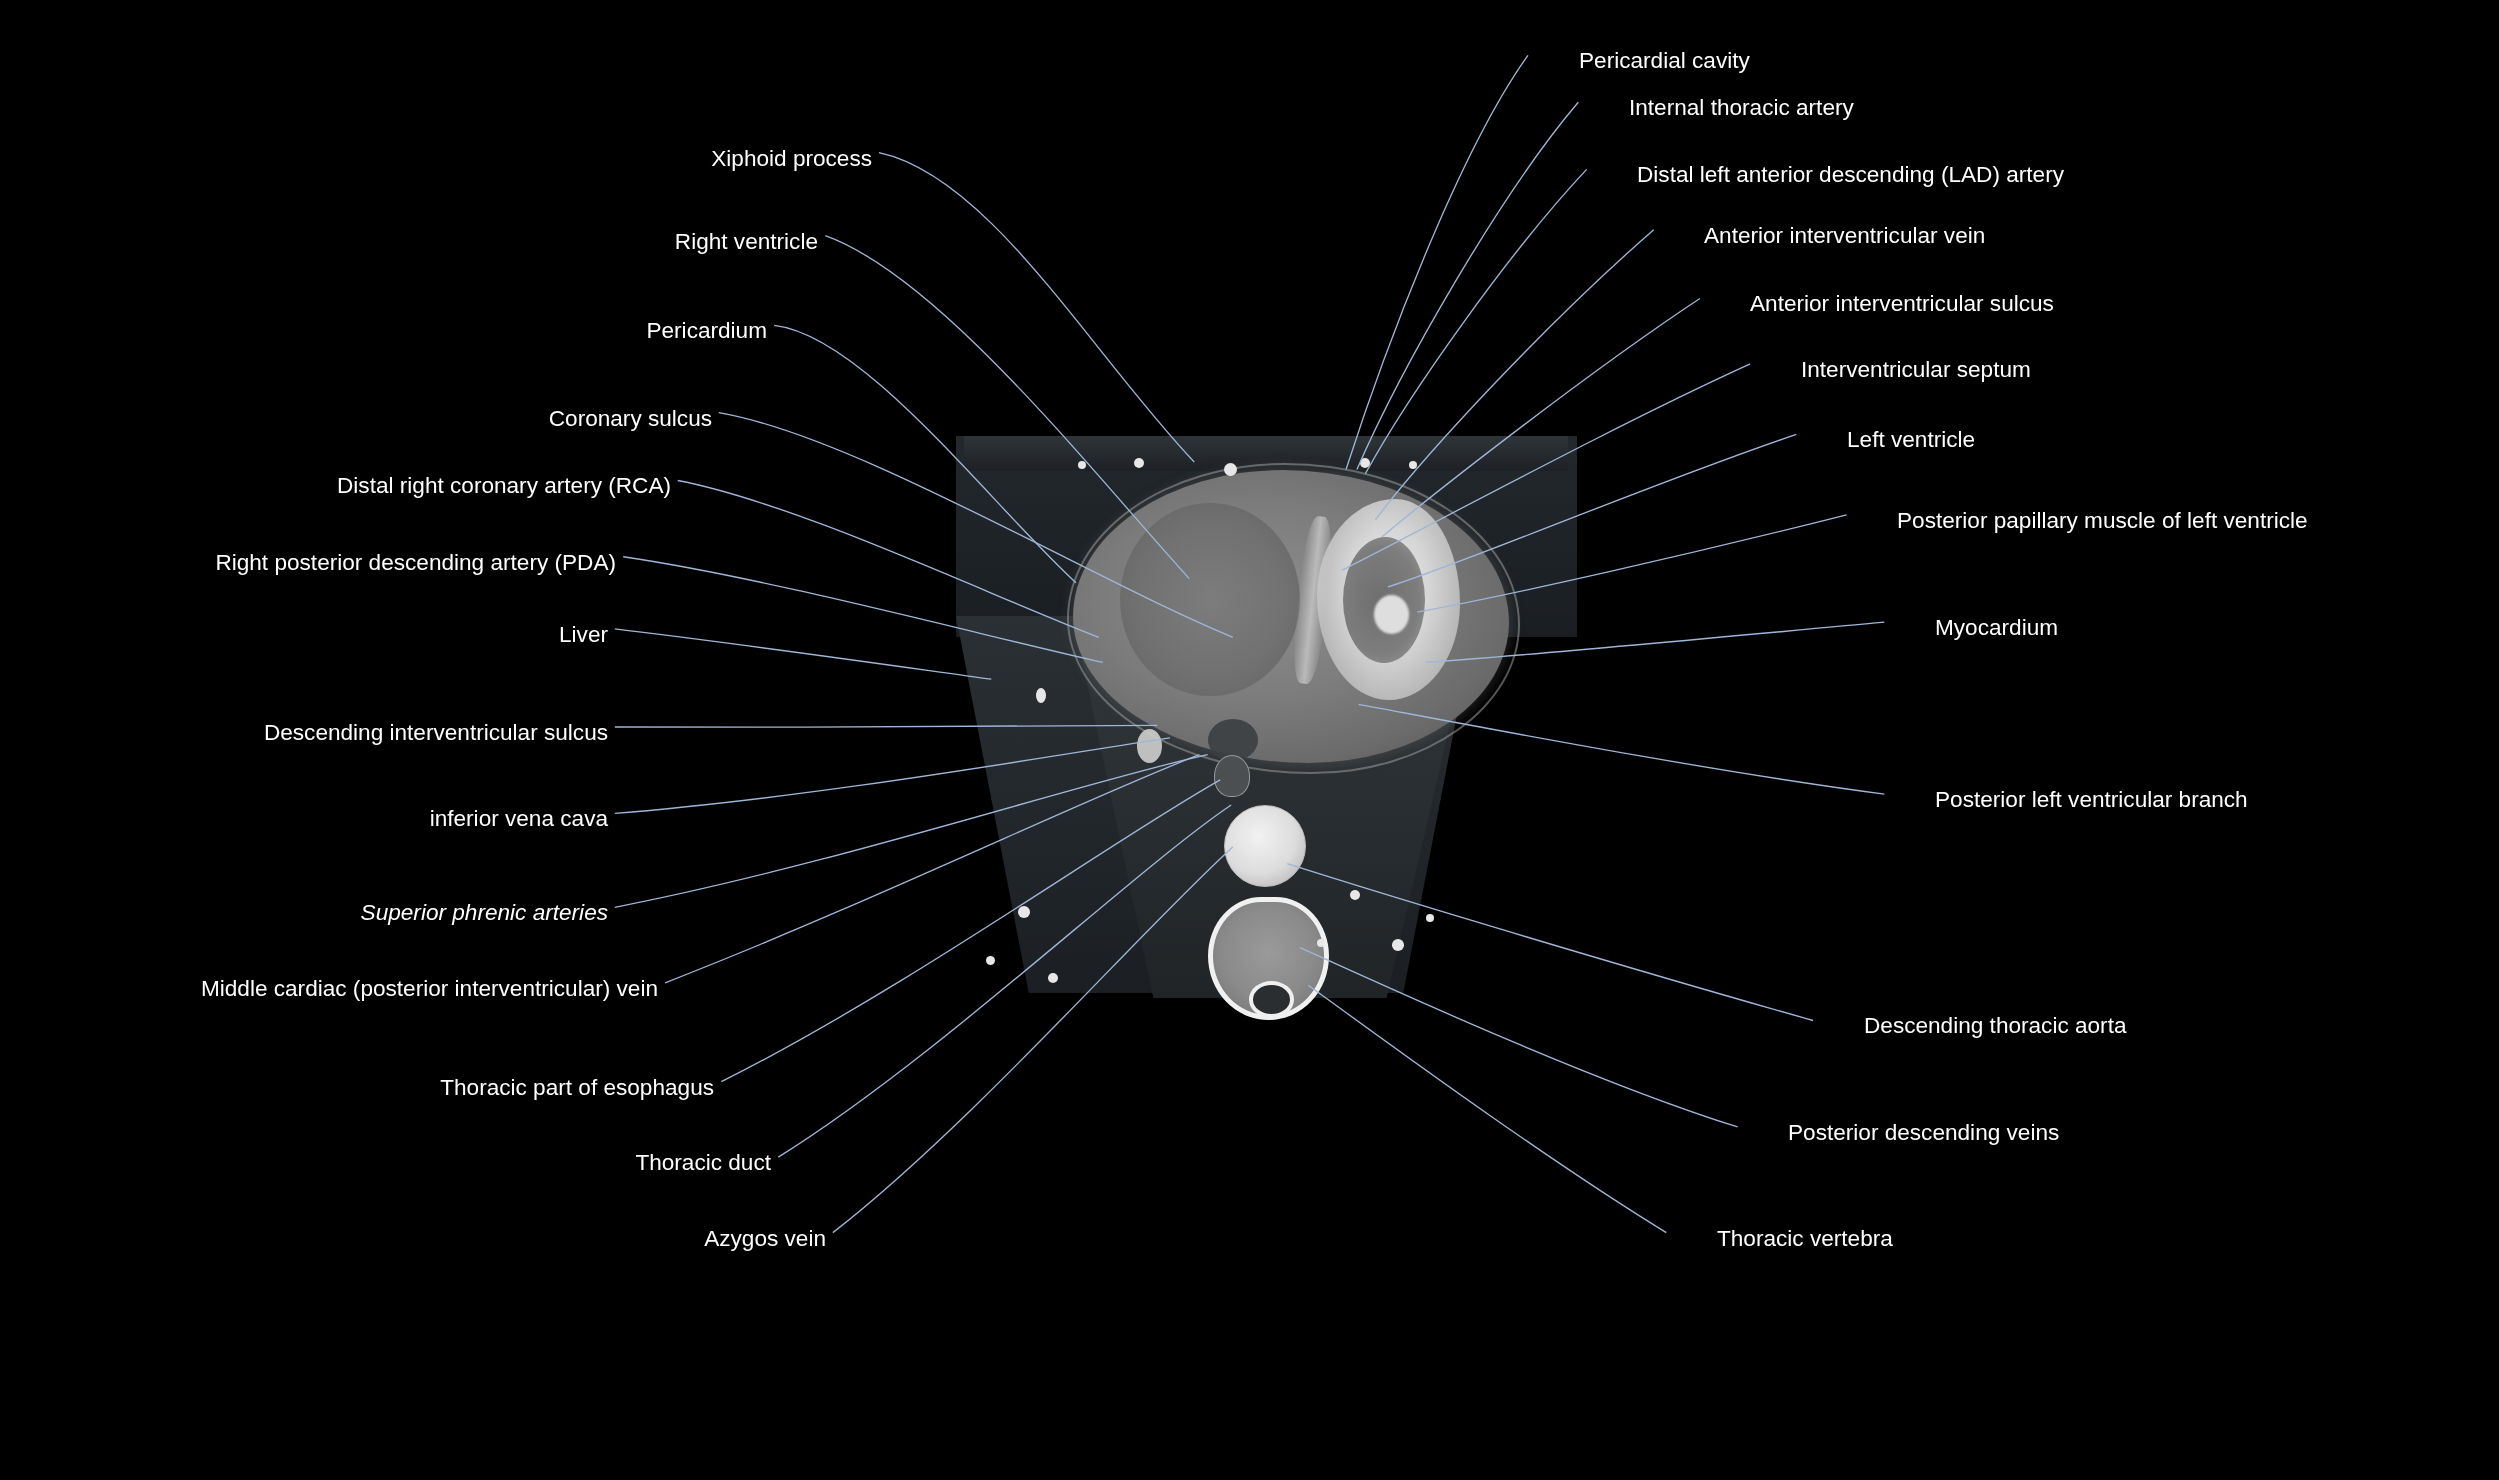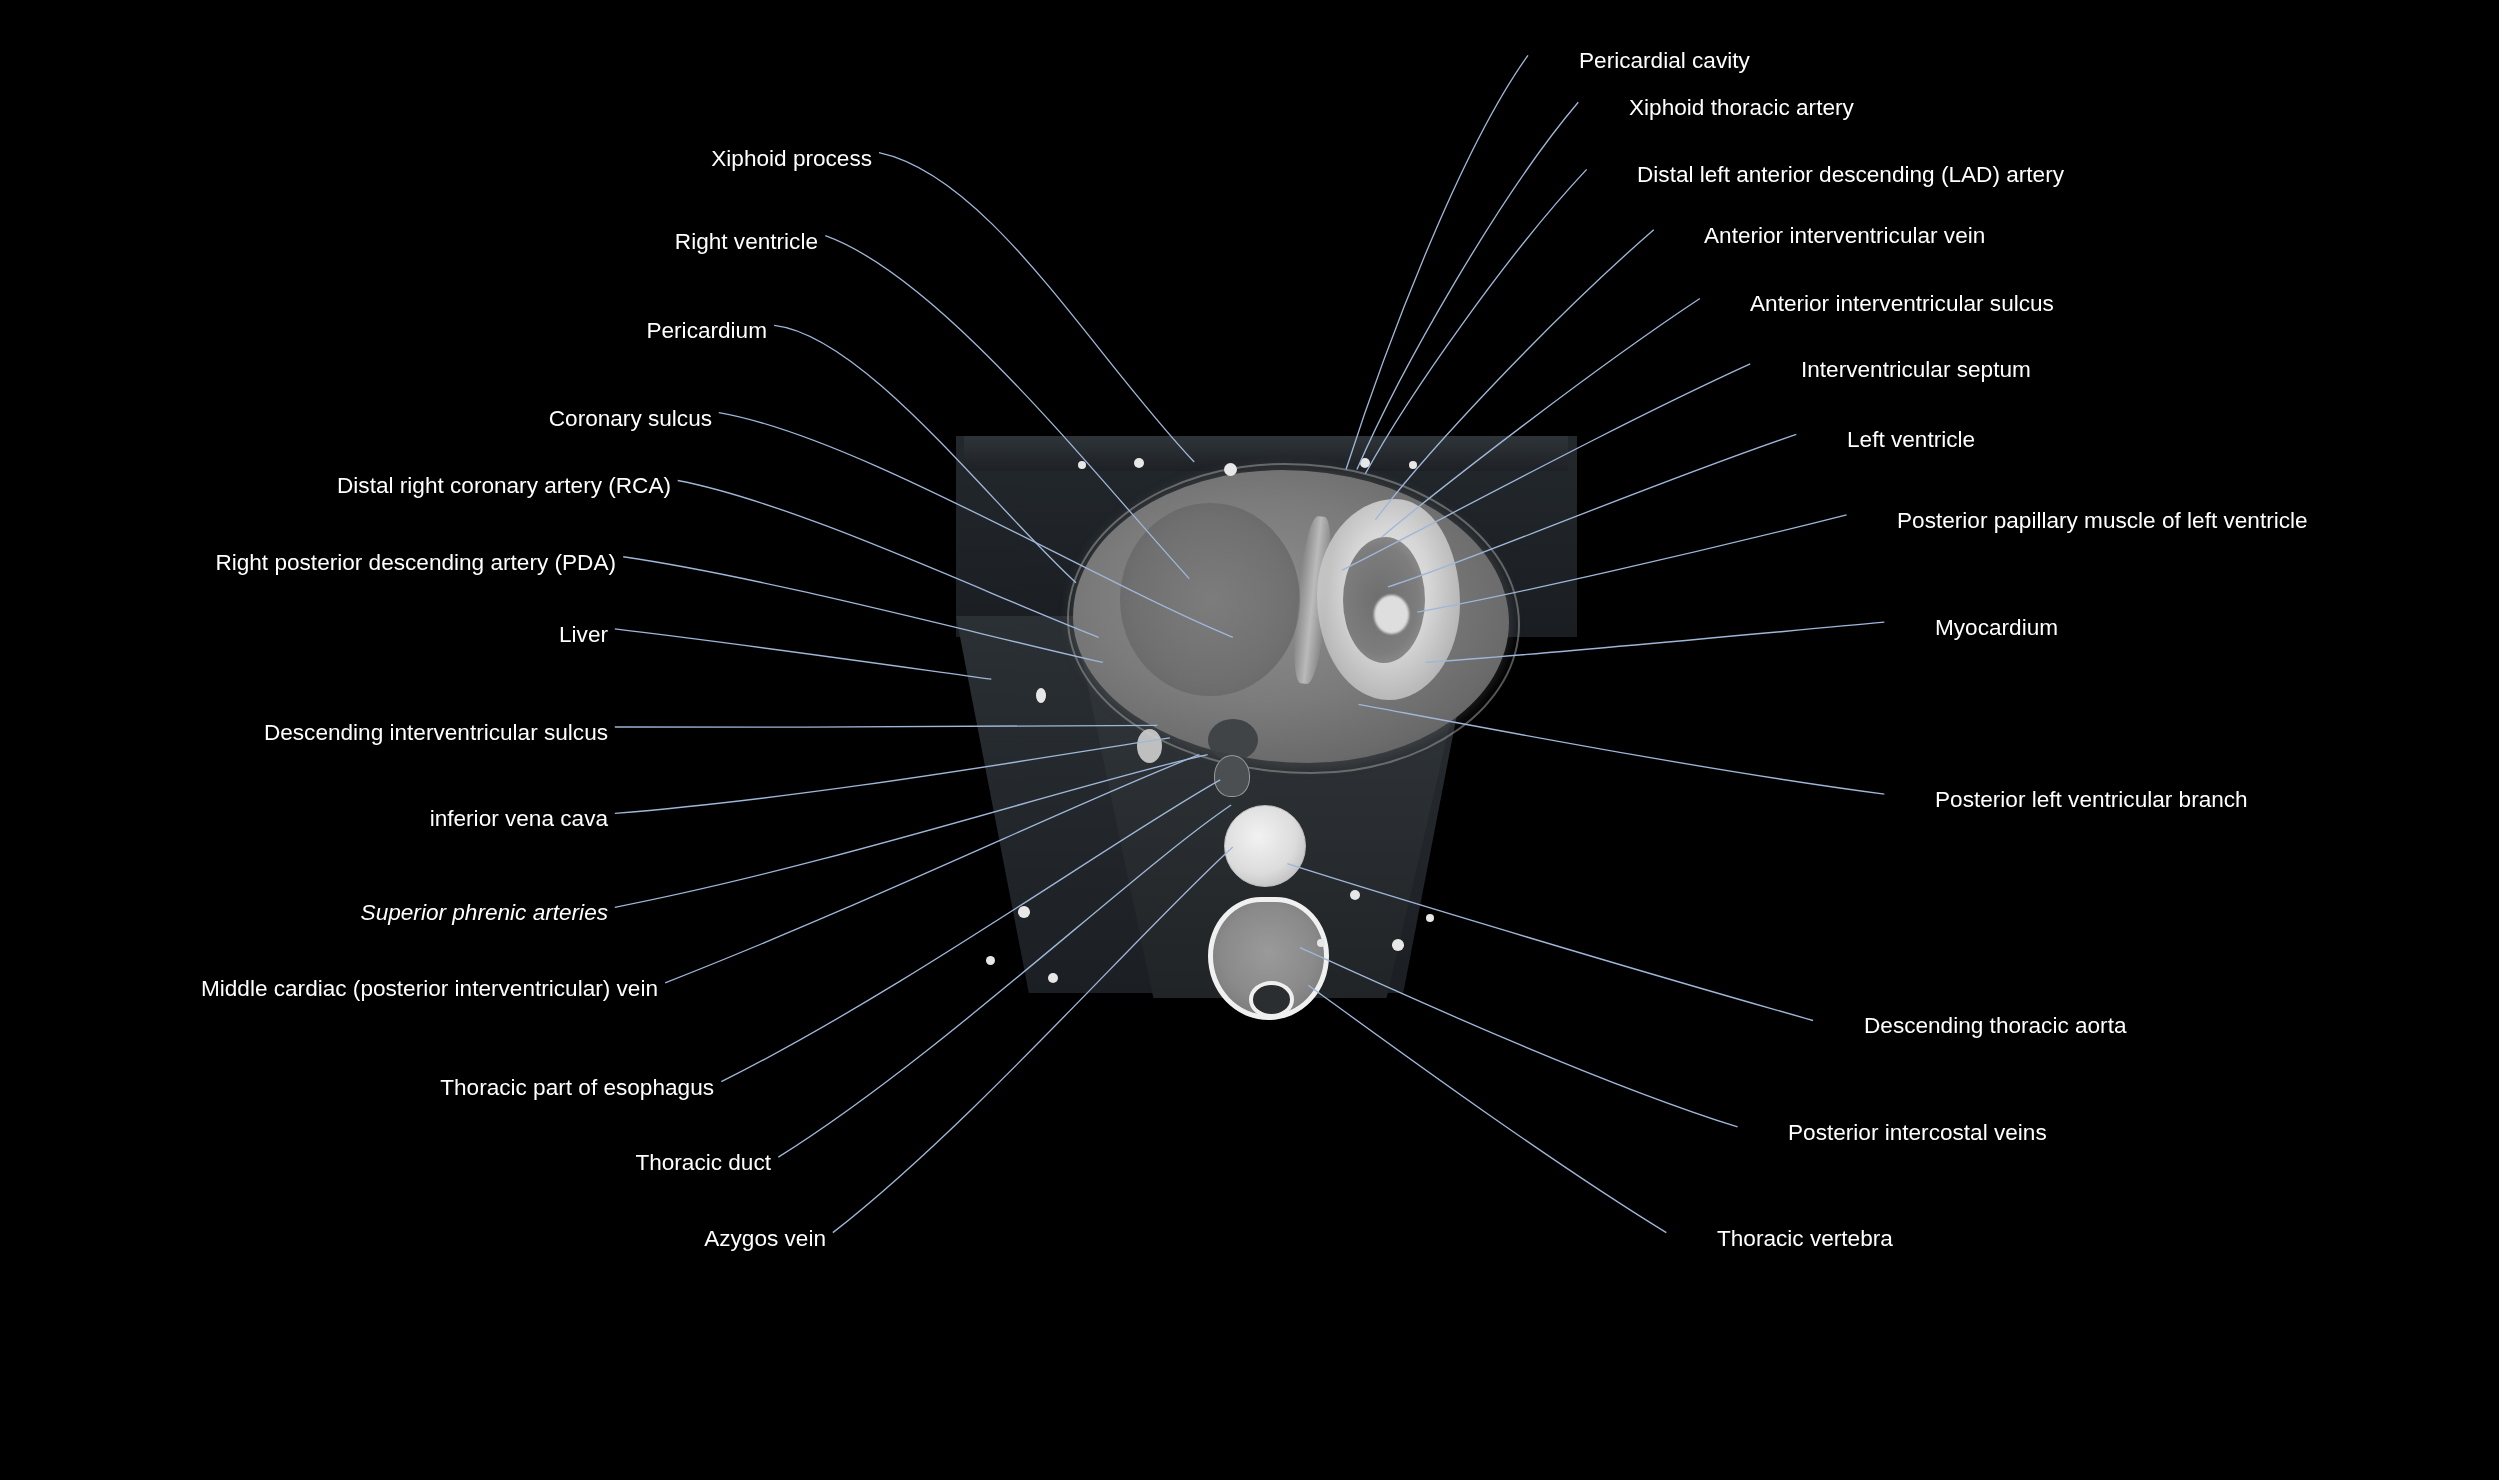--- a/index.html
+++ b/index.html
@@ -246,27 +246,27 @@
   <div class="label left" style="left:608px;  top:624px;">Liver</div>
   <div class="label left" style="left:608px;  top:722px;">Descending interventricular sulcus</div>
   <div class="label left" style="left:608px;  top:808px;">inferior vena cava</div>
   <div class="label left" style="left:608px;  top:902px;font-style:italic;">Superior phrenic arteries</div>
   <div class="label left" style="left:658px;  top:978px;">Middle cardiac (posterior interventricular) vein</div>
   <div class="label left" style="left:714px;  top:1077px;">Thoracic part of esophagus</div>
   <div class="label left" style="left:771px;  top:1152px;">Thoracic duct</div>
   <div class="label left" style="left:826px;  top:1228px;">Azygos vein</div>
 
   <div class="label right" style="left:1535px; top:50px;">Pericardial cavity</div>
-  <div class="label right" style="left:1585px; top:97px;">Xiphoid thoracic artery</div>
+  <div class="label right" style="left:1585px; top:97px;">Internal thoracic artery</div>
   <div class="label right" style="left:1593px; top:164px;">Distal left anterior descending (LAD) artery</div>
   <div class="label right" style="left:1660px; top:225px;">Anterior interventricular vein</div>
   <div class="label right" style="left:1706px; top:293px;">Anterior interventricular sulcus</div>
   <div class="label right" style="left:1757px; top:359px;">Interventricular septum</div>
   <div class="label right" style="left:1803px; top:429px;">Left ventricle</div>
   <div class="label right" style="left:1853px; top:510px;">Posterior papillary muscle of left ventricle</div>
   <div class="label right" style="left:1891px; top:617px;">Myocardium</div>
   <div class="label right" style="left:1891px; top:789px;">Posterior left ventricular branch</div>
   <div class="label right" style="left:1820px; top:1015px;">Descending thoracic aorta</div>
-  <div class="label right" style="left:1744px; top:1122px;">Posterior intercostal veins</div>
+  <div class="label right" style="left:1744px; top:1122px;">Posterior descending veins</div>
   <div class="label right" style="left:1673px; top:1228px;">Thoracic vertebra</div>
 
 </div>
 
 
 </body></html>

